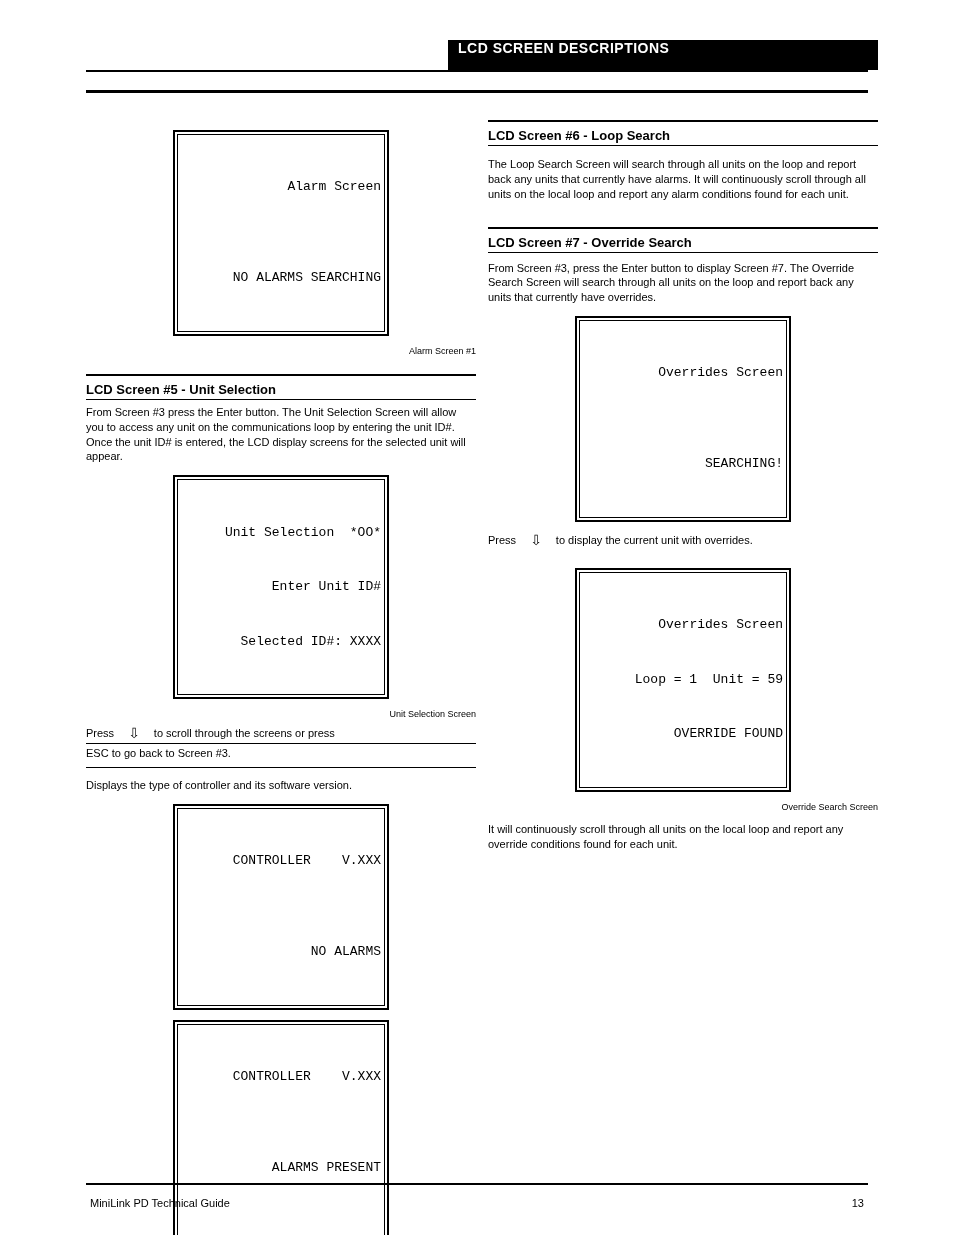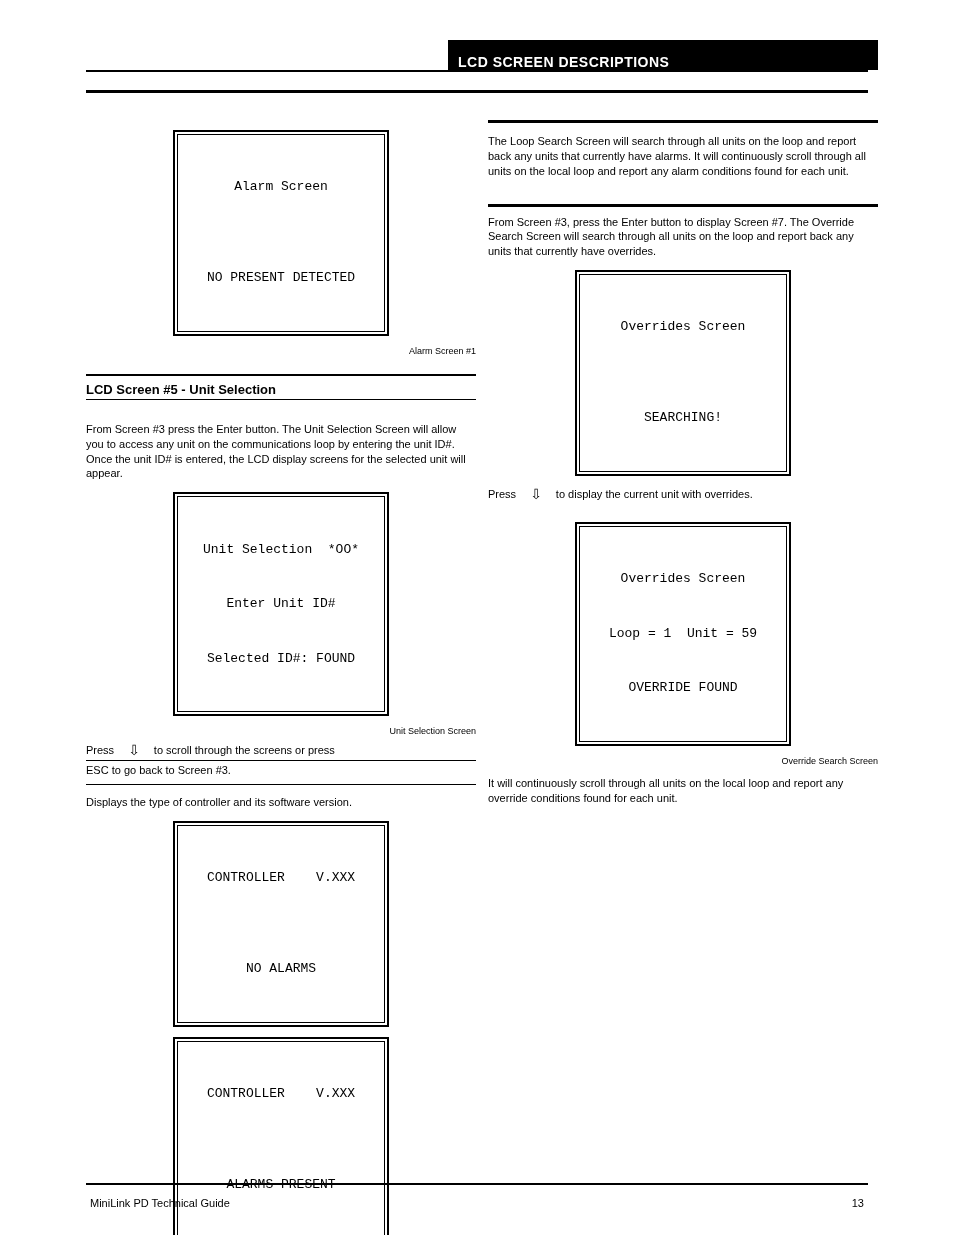--- a/index.html
+++ b/index.html
@@ -15,21 +15,21 @@
   }
   .header-bar {
     position: absolute;
     top: 40px;
     left: 448px;
     width: 420px;
     height: 30px;
     background: #000;
     color: #fff;
     display: flex;
-    align-items: flex-end;
+    align-items: flex-start;
     padding-left: 10px;
     font-size: 14px;
     font-weight: bold;
     letter-spacing: 0.5px;
   }
   .top-rule {
     position: absolute;
     left: 86px;
     width: 782px;
     border-top: 2px solid #000;
@@ -51,21 +51,21 @@
     font-size: 11px;
     line-height: 1.35;
     color: #000;
   }
   .lcd {
     width: 200px;
     margin: 10px auto;
     font-family: "Courier New", monospace;
     font-size: 13px;
     line-height: 1.4;
-    text-align: center;
+    text-align: right;
     white-space: pre;
     padding: 10px 6px;
     border: 2px solid #000;
     position: relative;
   }
   .lcd::before {
     content: "";
     position: absolute;
     top: 2px; left: 2px; right: 2px; bottom: 2px;
     border: 1px solid #000;
@@ -116,36 +116,36 @@
   <span>LCD SCREEN DESCRIPTIONS</span>
 </div>
 <div class="top-rule" style="top:70px"></div>
 <div class="top-rule" style="top:90px; border-top-width:3px"></div>
 
 <div class="col left" style="top:120px">
 
   <div class="lcd">
     <span class="lcd-line">Alarm Screen</span>
     <span class="lcd-line"></span>
-    <span class="lcd-line">NO PRESENT DETECTED</span>
+    <span class="lcd-line">NO ALARMS SEARCHING</span>
   </div>
   <p class="screen-label">Alarm Screen #1</p>
 
 
   <div style="height:18px"></div>
   <div class="hr-thick"></div>
   <p class="section-title" style="margin-top:6px">LCD Screen #5 - Unit Selection</p>
   <div class="hr-thin"></div>
 
-  <p class="body-text" style="margin-top:22px">From Screen #3 press the Enter button. The Unit Selection Screen will allow you to access any unit on the communications loop by entering the unit ID#. Once the unit ID# is entered, the LCD display screens for the selected unit will appear.</p>
+  <p class="body-text" style="margin-top:5px">From Screen #3 press the Enter button. The Unit Selection Screen will allow you to access any unit on the communications loop by entering the unit ID#. Once the unit ID# is entered, the LCD display screens for the selected unit will appear.</p>
 
   <div class="lcd">
     <span class="lcd-line">Unit Selection  *OO*</span>
     <span class="lcd-line">Enter Unit ID#</span>
-    <span class="lcd-line">Selected ID#: FOUND</span>
+    <span class="lcd-line">Selected ID#: XXXX</span>
   </div>
   <p class="screen-label">Unit Selection Screen</p>
 
   <div class="hint-row">
     <span>Press</span>
     <span class="down-arrow">⇩</span>
     <span>to scroll through the screens or press</span>
   </div>
   <div class="hr-thin"></div>
   <p class="body-text" style="margin:2px 0 6px 0">ESC to go back to Screen #3.</p>
@@ -164,25 +164,27 @@
     <span class="lcd-line"></span>
     <span class="lcd-line">ALARMS PRESENT</span>
     
   </div>
 
 </div>
 
 <div class="col right" style="top:120px">
 
   <div class="hr-thick"></div>
+  <p class="section-title" style="margin-top:6px">LCD Screen #6 - Loop Search</p>
   <div class="hr-thin"></div>
   <p class="body-text" style="">The Loop Search Screen will search through all units on the loop and report back any units that currently have alarms. It will continuously scroll through all units on the local loop and report any alarm conditions found for each unit.</p>
 
   <div style="height:14px"></div>
   <div class="hr-thick"></div>
+  <p class="section-title" style="margin-top:6px">LCD Screen #7 - Override Search</p>
   <div class="hr-thin"></div>
 
   <p class="body-text" style="margin-top:8px">From Screen #3, press the Enter button to display Screen #7. The Override Search Screen will search through all units on the loop and report back any units that currently have overrides.</p>
 
   <div class="lcd">
     <span class="lcd-line">Overrides Screen</span>
     <span class="lcd-line"></span>
     <span class="lcd-line">SEARCHING!</span>
   </div>
 

